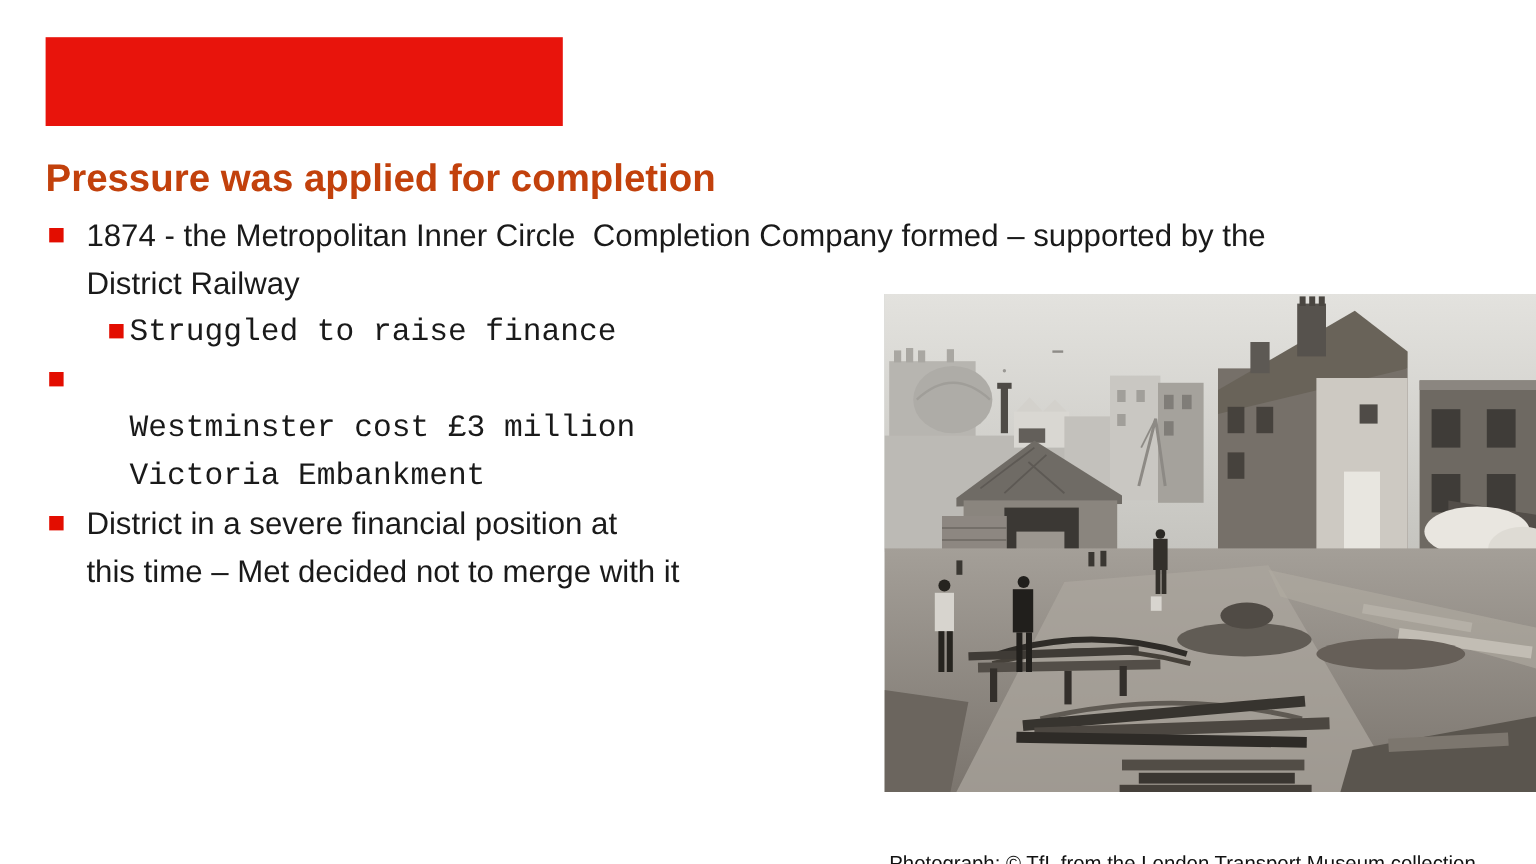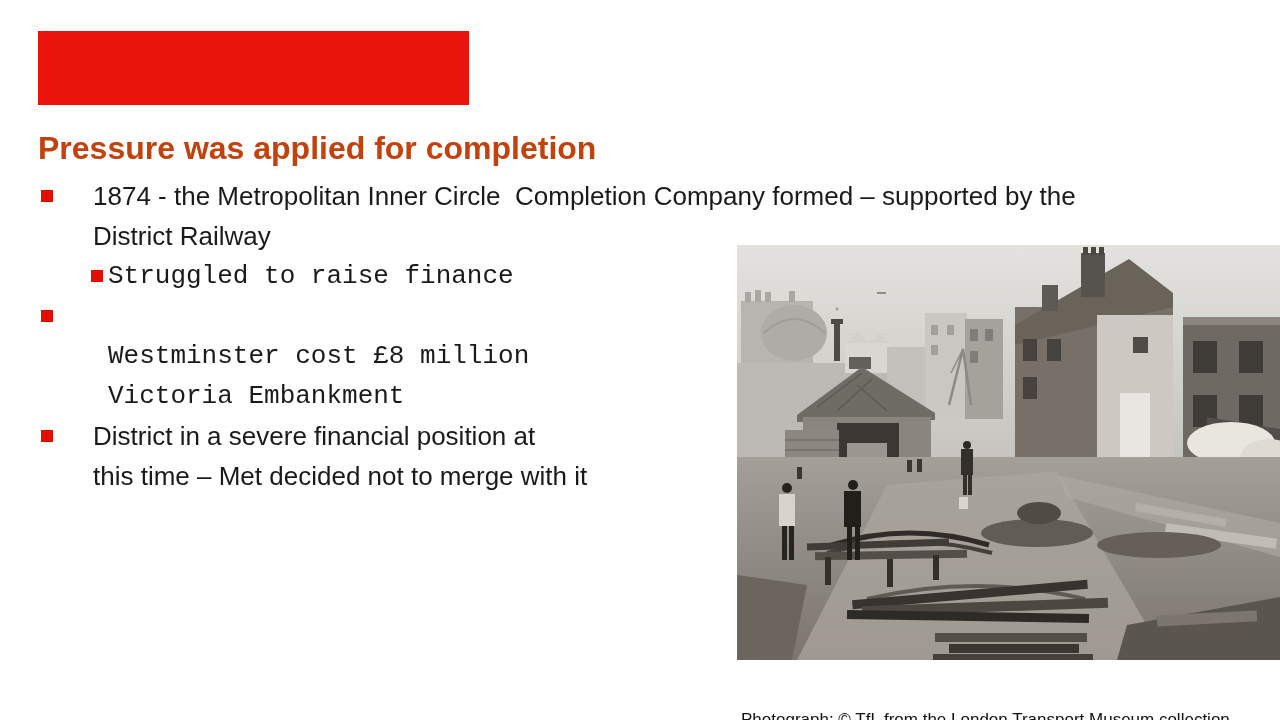--- a/index.html
+++ b/index.html
@@ -52,21 +52,21 @@
     font-size: 26px;
     white-space: pre;
     color: #1a1a1a;
   }
   .line .marker {
     position: absolute;
     width: 12px; height: 12px;
     top: 14px;
     background: var(--bullet);
   }
-  .l1 { padding-left: 93px; }
+  .l1 { padding-left: 72px; }
   .l1 .marker { left: 41px; }
   .l2 { padding-left: 108px; font-family: Liberation Mono, monospace; }
   .l2 .marker { left: 91px; }
 
   .photo-frame {
     position: absolute;
     left: 737px; top: 245px;
     width: 543px; height: 415px;
     overflow: hidden;
     background: #c9c8c4;
@@ -89,21 +89,21 @@
   <span>Completing the Circle</span>
 </div>
 
 <div class="heading">Pressure was applied for completion</div>
 
 <div class="content">
   <div class="line l1"><span class="marker"></span><span class="txt">1874 - the Metropolitan Inner Circle  Completion Company formed – supported by the</span></div>
   <div class="line l1 nob"><span class="txt">District Railway</span></div>
   <div class="line l2"><span class="marker"></span><span class="txt">Struggled to raise finance</span></div>
   <div class="line l1"><span class="marker"></span></div>
-  <div class="line l2 nob"><span class="txt">Westminster cost £8 million</span></div>
+  <div class="line l2 nob"><span class="txt">Westminster cost £3 million</span></div>
   <div class="line l2 nob"><span class="txt">Victoria Embankment</span></div>
   <div class="line l1"><span class="marker"></span><span class="txt">District in a severe financial position at</span></div>
   <div class="line l1 nob"><span class="txt">this time – Met decided not to merge with it</span></div>
 </div>
 
 <div class="photo-frame">
   <svg width="543" height="415" viewBox="0 0 543 415" xmlns="http://www.w3.org/2000/svg">
     <defs>
       <linearGradient id="sky" x1="0" y1="0" x2="0" y2="1">
         <stop offset="0" stop-color="#e3e2de"></stop>

